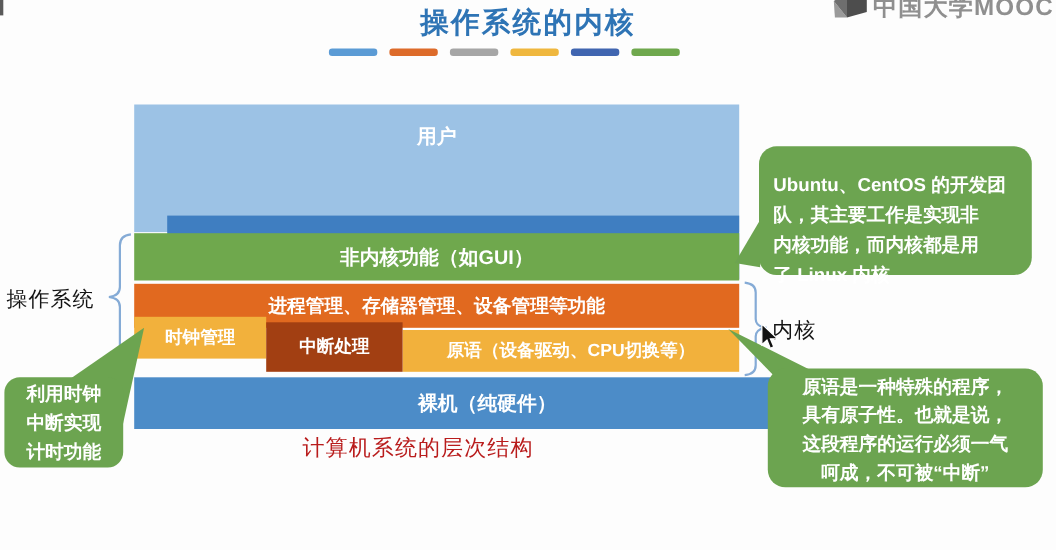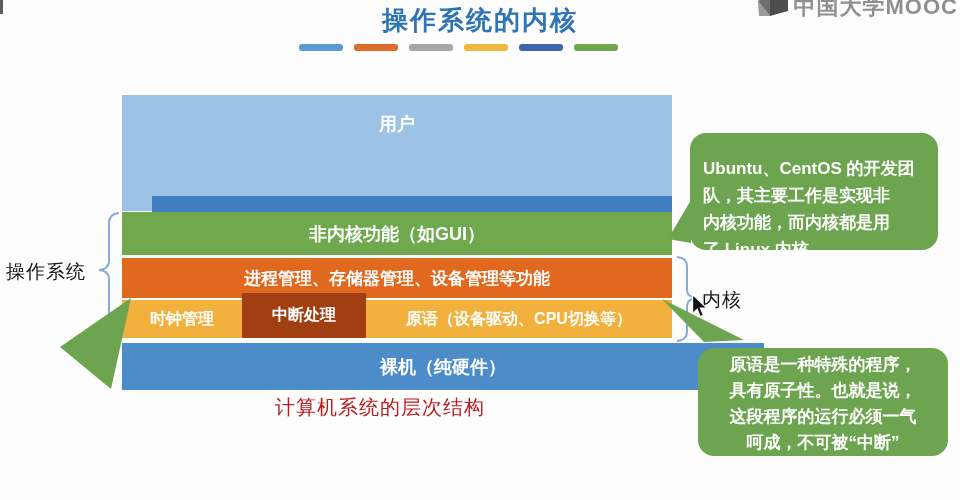--- a/index.html
+++ b/index.html
@@ -40,21 +40,21 @@
     position:absolute;
     display:flex;align-items:center;justify-content:center;
     color:#ffffff;font-weight:bold;
     box-sizing:border-box;
   }
   .box-user{left:122px;top:95px;width:550px;height:116px;background:var(--c-layer-user);align-items:flex-start;}
   .box-user .ulabel{height:57px;display:flex;align-items:center;font-size:18px;}
   .box-app{left:152px;top:152px;width:520px;height:58px;background:var(--c-layer-app);font-size:18px;margin-top:44px;}
   .box-nonkernel{left:122px;top:212px;width:550px;height:43px;background:var(--c-layer-green);font-size:18px;}
   .box-process{left:122px;top:258px;width:550px;height:40px;background:var(--c-layer-orange);font-size:17px;}
-  .box-clock{left:122px;top:300px;width:120px;height:38px;background:var(--c-layer-yellow);font-size:16px;}
+  .box-clock{left:122px;top:288px;width:120px;height:38px;background:var(--c-layer-yellow);font-size:16px;}
   .box-interrupt{left:242px;top:293px;width:124px;height:45px;background:var(--c-layer-darkred);font-size:16px;z-index:2;}
   .box-primitive{left:366px;top:300px;width:306px;height:38px;background:var(--c-layer-yellow);font-size:16px;}
   .box-hardware{left:122px;top:343px;width:642px;height:47px;background:var(--c-layer-hw);font-size:18px;}
   .caption{
     position:absolute;left:105px;top:394px;width:550px;
     text-align:center;font-size:20px;color:#b91c1c;font-weight:500;
     letter-spacing:1px;
   }
   .side-label{
     position:absolute;color:#141414;font-size:19px;letter-spacing:1px;
@@ -75,21 +75,21 @@
   }
   .bubble-linux{
     left:690px;top:133px;width:248px;height:117px;
     padding:22px 13px;font-size:17px;line-height:27px;text-align:left;
   }
   .bubble-clock{
     left:4px;top:343px;width:108px;height:82px;
     padding:3px 0;font-size:17px;line-height:26px;text-align:center;border-radius:14px;
   }
   .bubble-primitive{
-    left:698px;top:348px;width:250px;height:108px;
+    left:698px;top:335px;width:250px;height:108px;
     padding:4px 8px;font-size:17px;line-height:26px;text-align:center;
   }
   .cursor{position:absolute;left:691px;top:294px;z-index:6;}
 </style>
 </head>
 <body>
 
 <div class="page">
 
   <div class="corner-mark"></div>
@@ -151,20 +151,23 @@
     <path d="M 677 257 Q 687 258 687 266 L 687 290 Q 687 297 697 298 Q 687 299 687 306 L 687 332 Q 687 340 677 341" fill="none" stroke="var(--c-bracket,#85ABD6)" stroke-width="2"></path>
     <polygon points="691,200 668,239 691,243" fill="var(--c-bubble,#6CA450)"></polygon>
     <polygon points="60,347 131,298 111,389" fill="var(--c-bubble,#6CA450)"></polygon>
     <polygon points="704,342 662,299 744,340" fill="var(--c-bubble,#6CA450)"></polygon>
   </svg>
 
   <div class="bubble bubble-linux">Ubuntu、CentOS 的开发团
 队，其主要工作是实现非
 内核功能，而内核都是用
 了 Linux 内核</div>
+  <div class="bubble bubble-clock">利用时钟
+中断实现
+计时功能</div>
   <div class="bubble bubble-primitive">原语是一种特殊的程序，
 具有原子性。也就是说，
 这段程序的运行必须一气
 呵成，不可被“中断”</div>
 
   <svg class="cursor" width="18" height="24" viewBox="0 0 14 21">
     <path d="M0.5 0.5 L0.5 17 L4.6 13.3 L7.2 19.8 L10 18.6 L7.3 12.3 L13 12.3 Z" fill="#111111" stroke="#ffffff" stroke-width="1"></path>
   </svg>
 
 </div>

